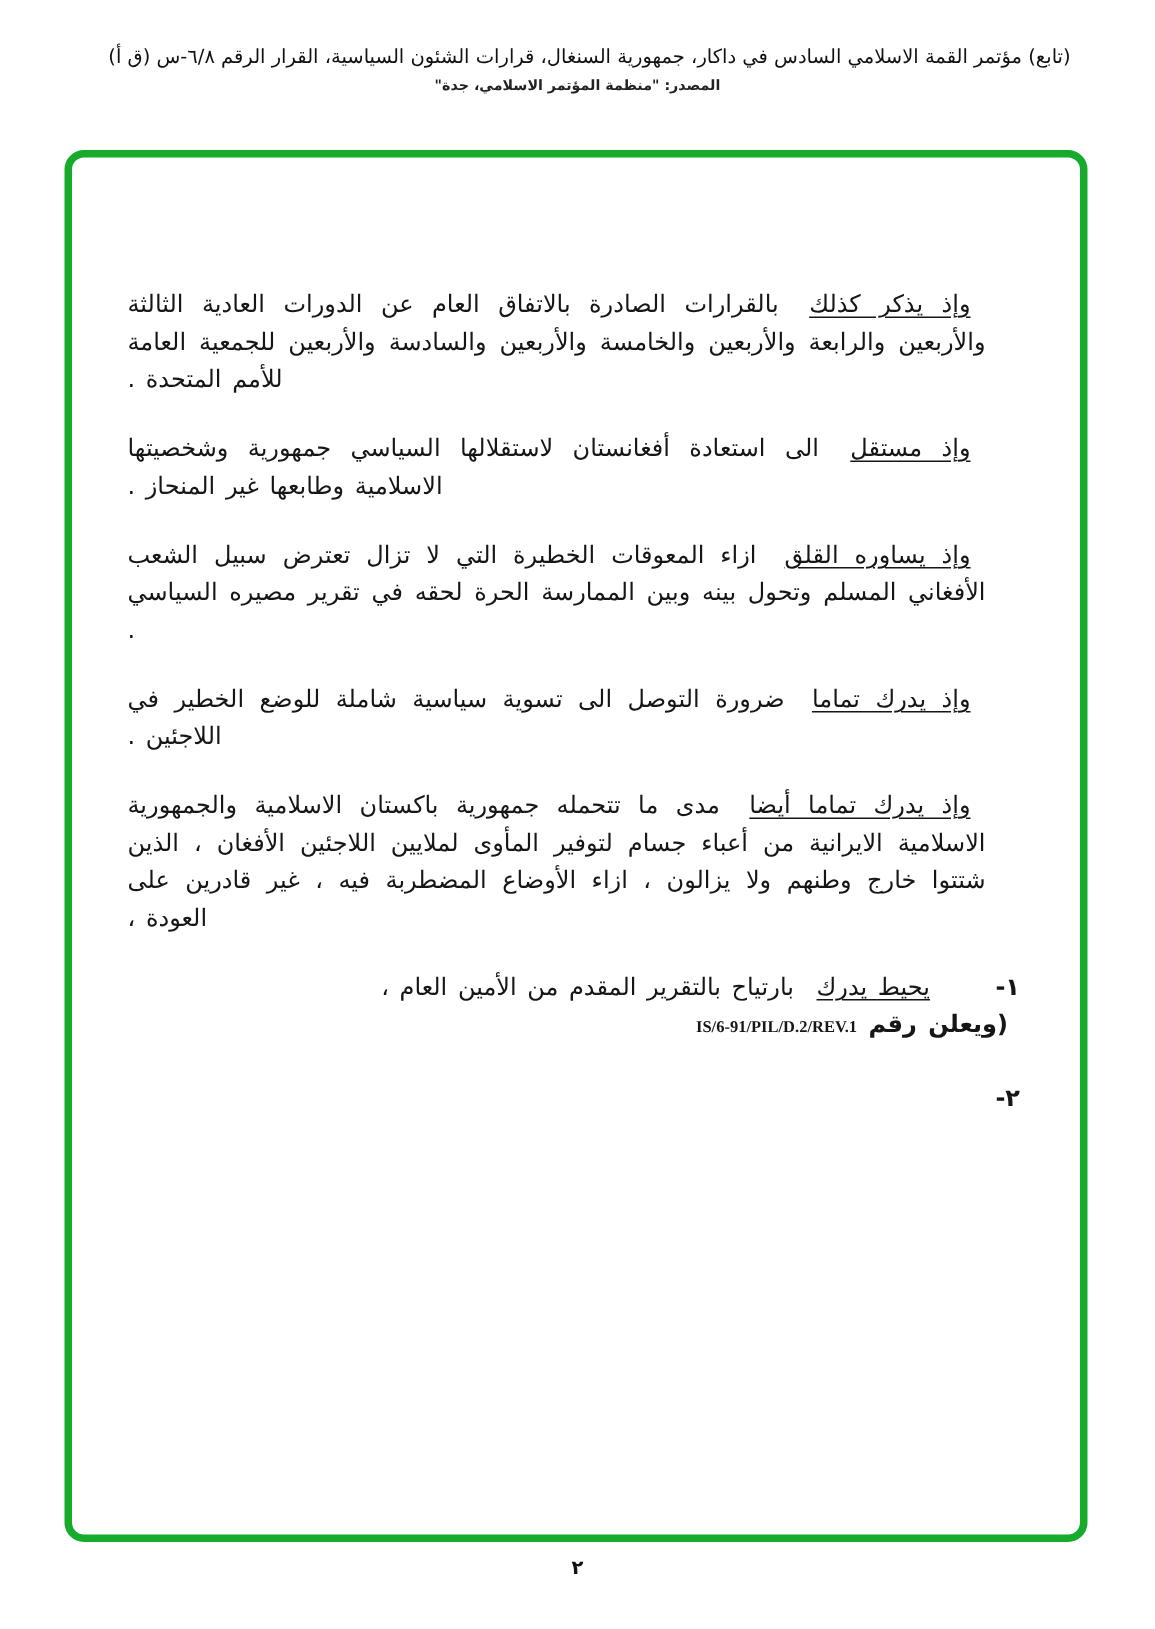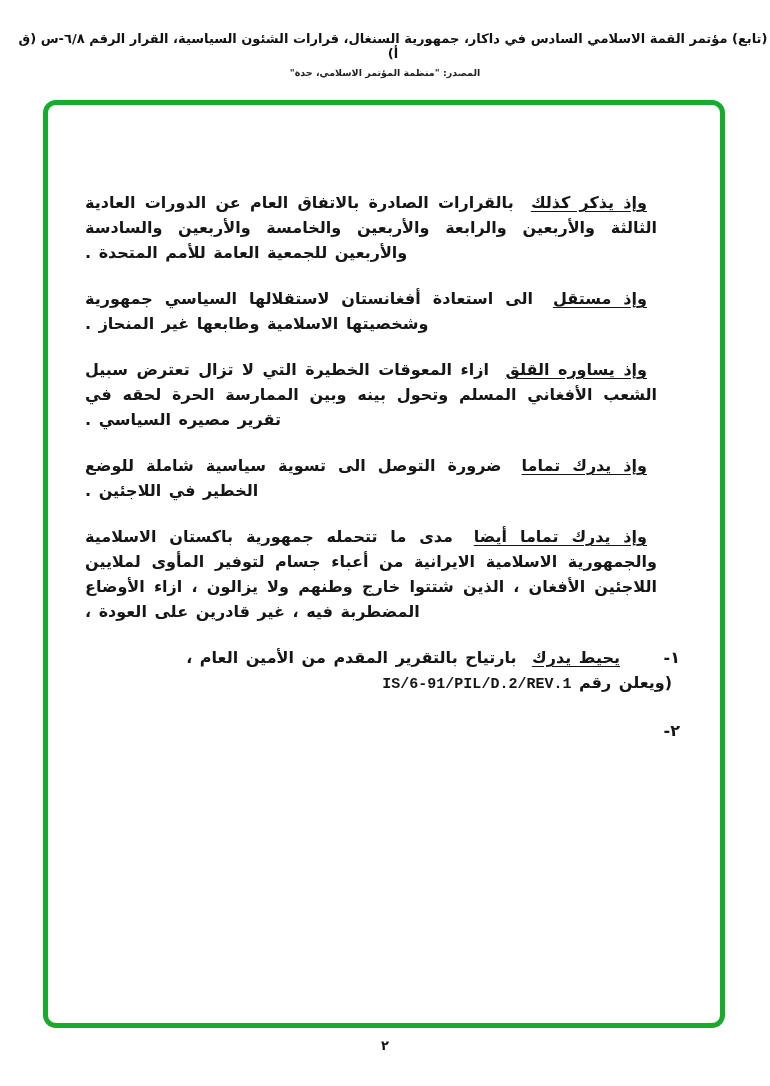--- a/index.html
+++ b/index.html
@@ -18,21 +18,21 @@
   .page-header {
     position: absolute;
     top: 31px;
     left: 0;
     right: 0;
     text-align: center;
     direction: rtl;
   }
   .page-header .title-line {
     font-size: 13px;
-    font-weight: bold;
+    font-weight: normal;
     color: #111;
     letter-spacing: 0px;
     padding-left: 16px;
   }
   .page-header .source-line {
     font-size: 9.5px;
     font-weight: bold;
     color: #222;
     margin-top: 6px;
   }
@@ -48,21 +48,21 @@
   }
   .doc-body {
     position: absolute;
     left: 85px;
     top: 190px;
     width: 572px;
     direction: rtl;
   }
   .para {
     font-size: 16px;
-    font-weight: bold;
+    font-weight: normal;
     line-height: 25px;
     text-align: justify;
     text-align-last: left;
     text-indent: 10px;
     margin: 0 0 21px 0;
     word-spacing: 2px;
   }
   .lead {
     text-decoration: underline;
     text-underline-offset: 3px;
@@ -92,22 +92,22 @@
   .doc-ref {
     direction: rtl;
     text-align: right;
     margin-right: -52px;
     font-size: 16px;
     font-weight: bold;
     line-height: 25px;
     word-spacing: 2px;
   }
   .doc-ref .ref-code {
-    font-family: Liberation Mono, monospace;
-    font-size: 15px;
+    font-family: Liberation Serif, serif;
+    font-size: 11px;
     direction: ltr;
     unicode-bidi: embed;
   }
   .page-number {
     position: absolute;
     top: 1038px;
     left: 0;
     right: 0;
     text-align: center;
     font-size: 13px;

